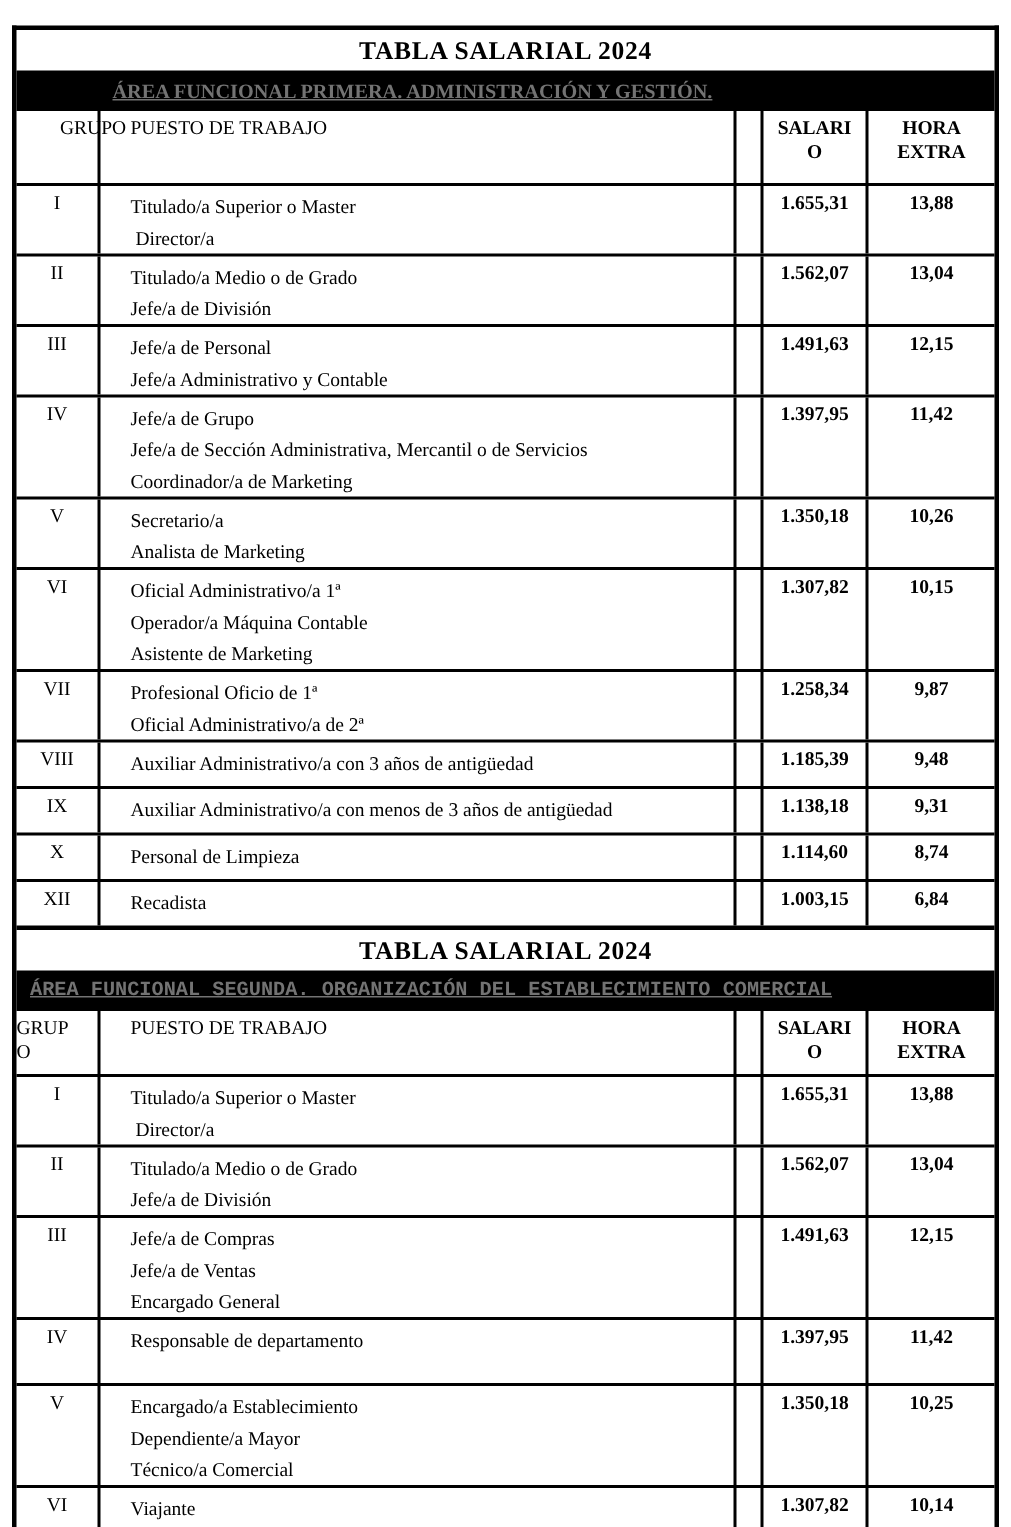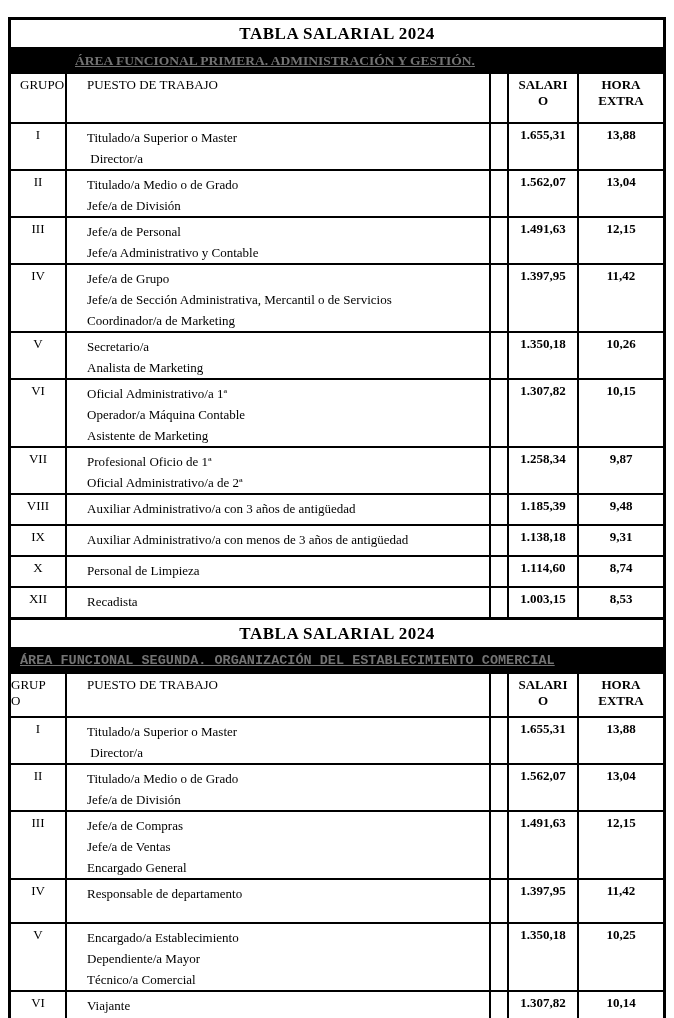--- a/index.html
+++ b/index.html
@@ -36,21 +36,21 @@
     grid-template-columns:54px 1fr 18px 70px 86px;
     box-sizing:border-box;
   }
   .s1 .thead{min-height:48px;}
   .s2 .thead{min-height:42px;}
   .trow{border-top:2px solid #000;}
   .cell{box-sizing:border-box;padding-top:3px;}
   .cell + .cell{border-left:2px solid #000;}
   .hcell{font-size:12.5px;white-space:pre-line;line-height:16px;}
   .c-grupo{text-align:center;font-size:13px;}
-  .hcell.c-grupo{text-align:left;padding-left:9px;}
+  .hcell.c-grupo{text-align:left;padding-left:29px;}
   .s2 .hcell.c-grupo{padding-left:0;}
   .c-puesto{padding-left:20px;padding-right:8px;font-size:13px;}
   .pline{line-height:21px;white-space:pre-wrap;}
   .c-salario,.c-hora{text-align:center;font-size:13px;font-weight:bold;}
   .lines-1{min-height:31px;}
   .lines-2{min-height:44px;}
   .lines-3{min-height:65px;}
 </style>
 </head>
 <body>
@@ -171,21 +171,21 @@
           <div class="cell c-salario">1.114,60</div>
           <div class="cell c-hora">8,74</div>
         </div>
         <div class="trow lines-1">
           <div class="cell c-grupo">XII</div>
           <div class="cell c-puesto">
             <div class="pline">Recadista</div>
           </div>
           <div class="cell c-spacer"></div>
           <div class="cell c-salario">1.003,15</div>
-          <div class="cell c-hora">8,53</div>
+          <div class="cell c-hora">6,84</div>
         </div>
       </div>
   </div>
 
   <div class="section s2">
     <div class="title-row">TABLA SALARIAL 2024</div>
     <div class="band">
       <span class="band-text pad-narrow">ÁREA FUNCIONAL SEGUNDA. ORGANIZACIÓN DEL ESTABLECIMIENTO COMERCIAL</span>
     </div>
     <div class="thead">

